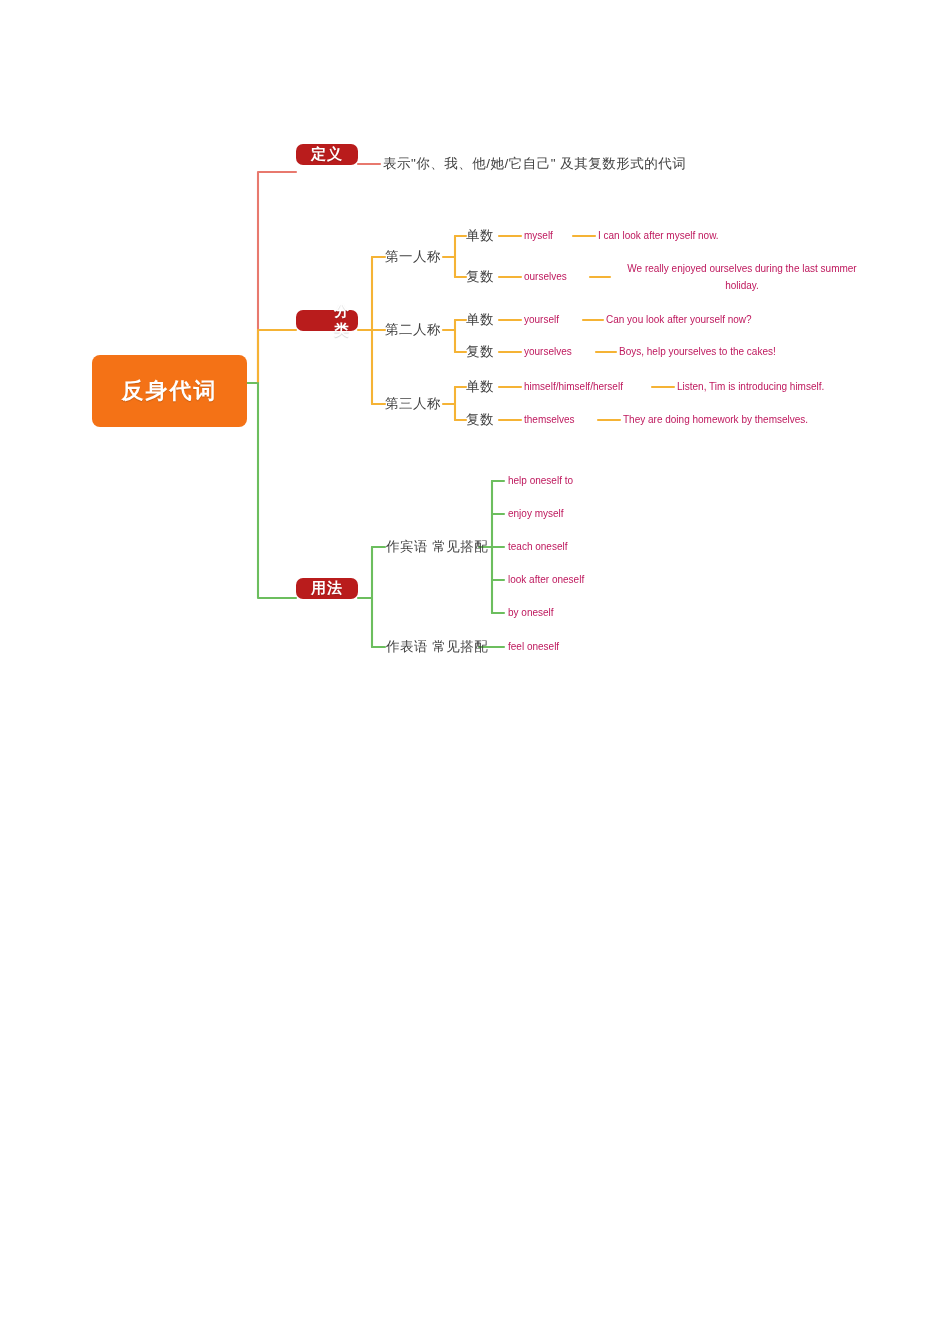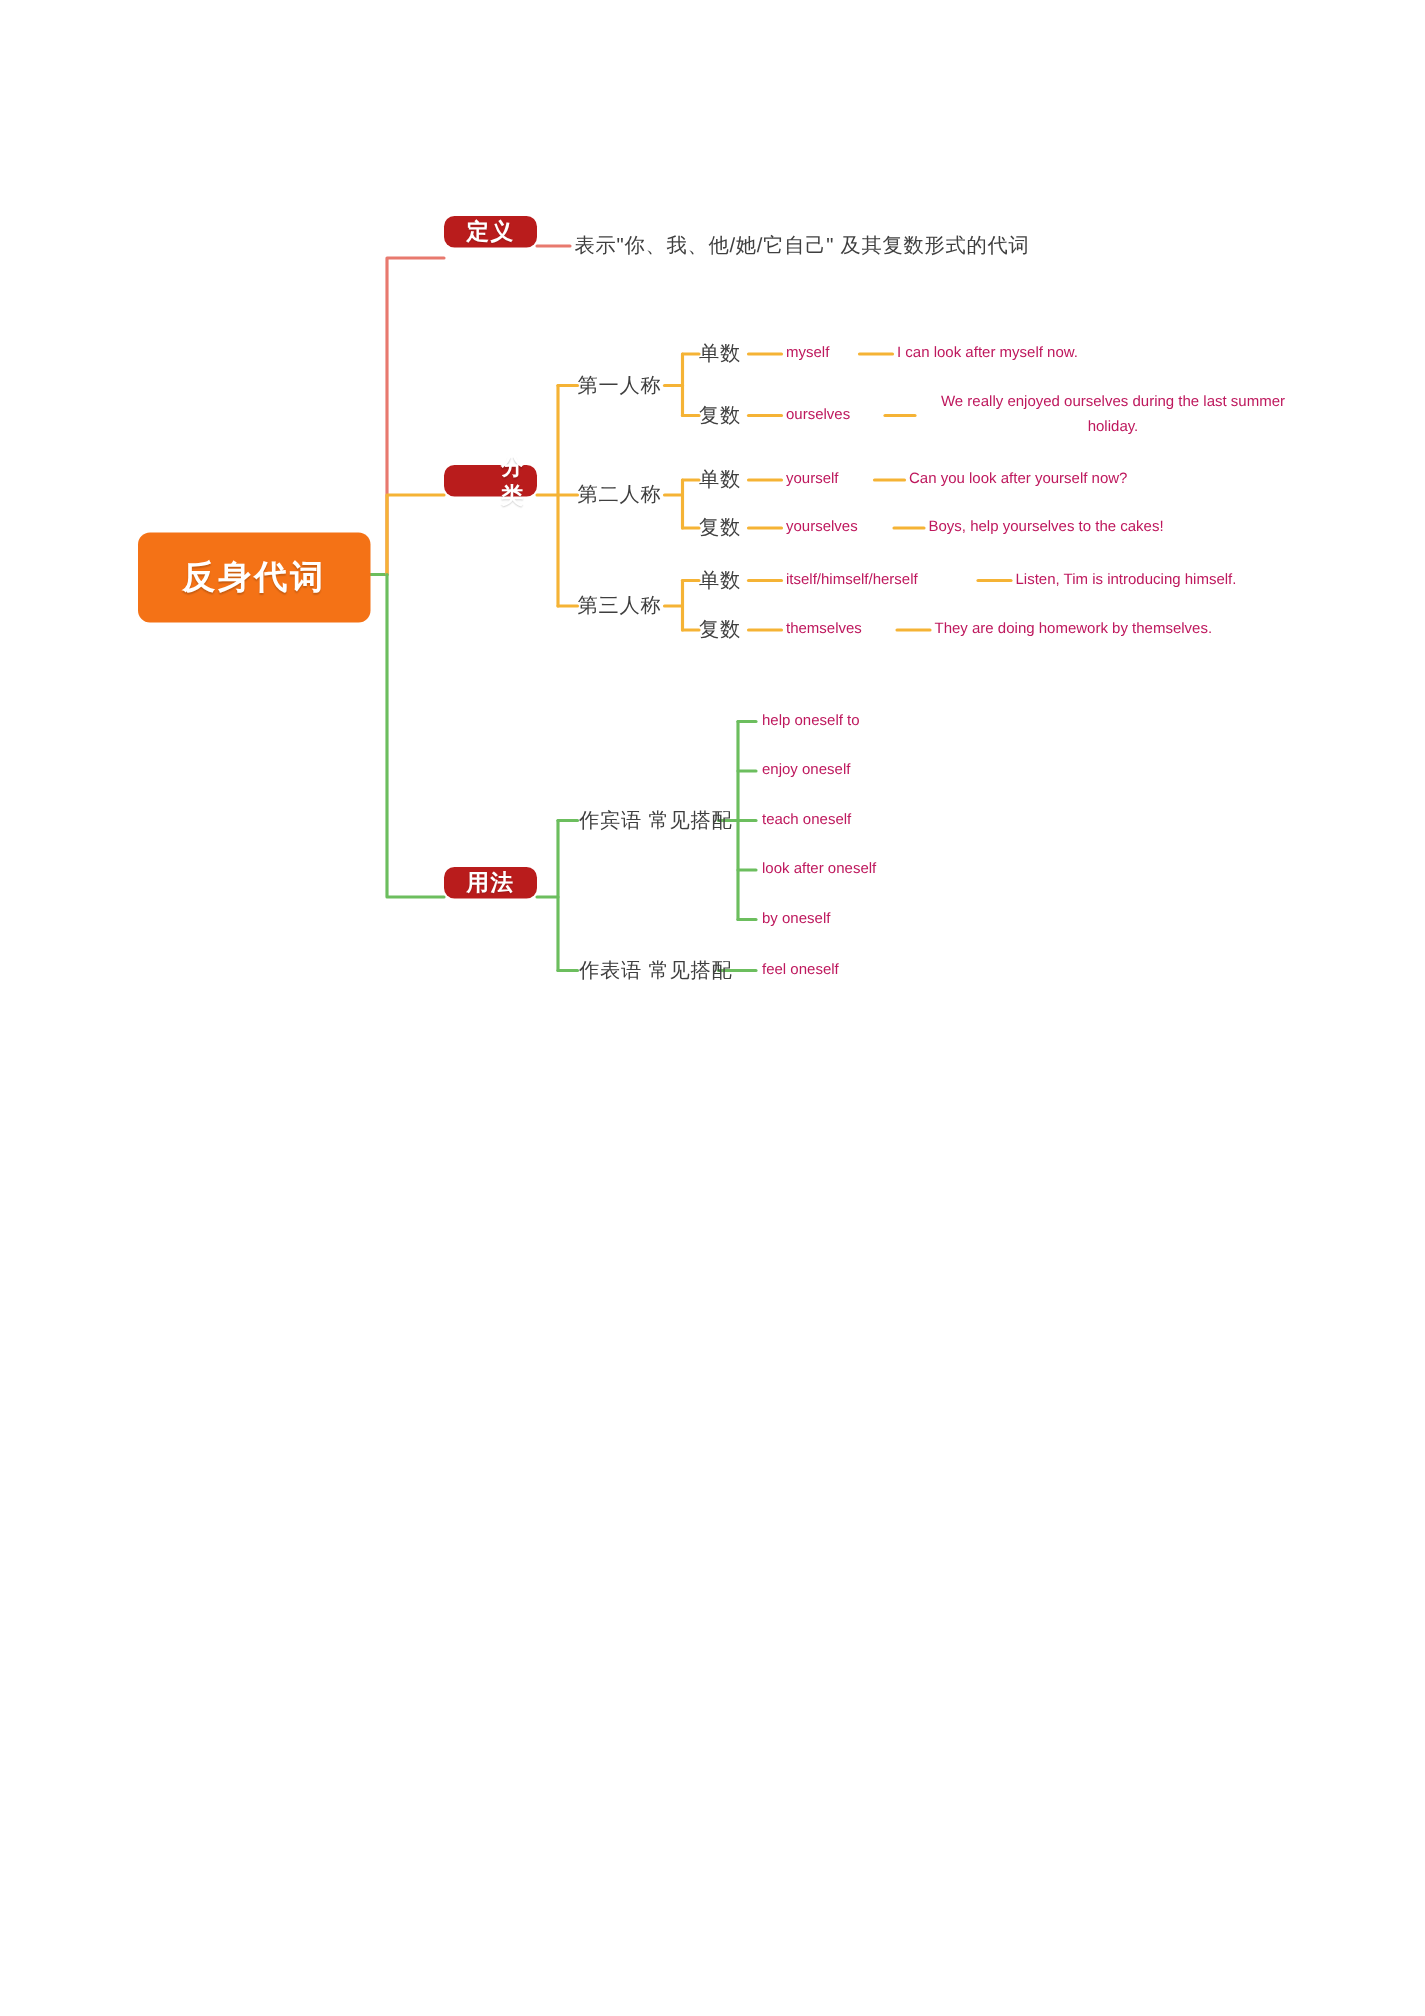--- a/index.html
+++ b/index.html
@@ -44,21 +44,21 @@
     border-radius: 7px;
     color: #ffffff;
     font-weight: bold;
     letter-spacing: 1px;
     text-shadow: 0 1px 1px rgba(0,0,0,0.18);
   }
   .node-root {
     left: 92px;
     top: 355px;
     width: 155px;
-    height: 60px;
+    height: 72px;
     background: #F47216;
     font-size: 22px;
     border-radius: 8px;
     letter-spacing: 2px;
   }
   .node-branch {
     width: 62px;
     height: 21px;
     background: #b91c1c;
     font-size: 15px;
@@ -192,31 +192,31 @@
 
   <div class="label label-cn label-mid" style="left:466px; top:320px;">单数</div>
   <div class="label label-mid" style="left:524px; top:320px;">yourself</div>
   <div class="label label-mid" style="left:606px; top:320px;">Can you look after yourself now?</div>
 
   <div class="label label-cn label-mid" style="left:466px; top:352px;">复数</div>
   <div class="label label-mid" style="left:524px; top:352px;">yourselves</div>
   <div class="label label-mid" style="left:619px; top:352px;">Boys, help yourselves to the cakes!</div>
 
   <div class="label label-cn label-mid" style="left:466px; top:387px;">单数</div>
-  <div class="label label-mid" style="left:524px; top:387px;">itself/himself/herself</div>
+  <div class="label label-mid" style="left:524px; top:387px;">himself/himself/herself</div>
   <div class="label label-mid" style="left:677px; top:387px;">Listen, Tim is introducing himself.</div>
 
   <div class="label label-cn label-mid" style="left:466px; top:420px;">复数</div>
   <div class="label label-mid" style="left:524px; top:420px;">themselves</div>
   <div class="label label-mid" style="left:623px; top:420px;">They are doing homework by themselves.</div>
 
   <div class="label label-cn label-mid" style="left:386px; top:547px;">作宾语 常见搭配</div>
   <div class="label label-cn label-mid" style="left:386px; top:647px;">作表语 常见搭配</div>
 
   <div class="label label-mid" style="left:508px; top:481px;">help oneself to</div>
-  <div class="label label-mid" style="left:508px; top:514px;">enjoy oneself</div>
+  <div class="label label-mid" style="left:508px; top:514px;">enjoy myself</div>
   <div class="label label-mid" style="left:508px; top:547px;">teach oneself</div>
   <div class="label label-mid" style="left:508px; top:580px;">look after oneself</div>
   <div class="label label-mid" style="left:508px; top:613px;">by oneself</div>
 
   <div class="label label-mid" style="left:508px; top:647px;">feel oneself</div>
 
 </div>
 
 </body></html>

